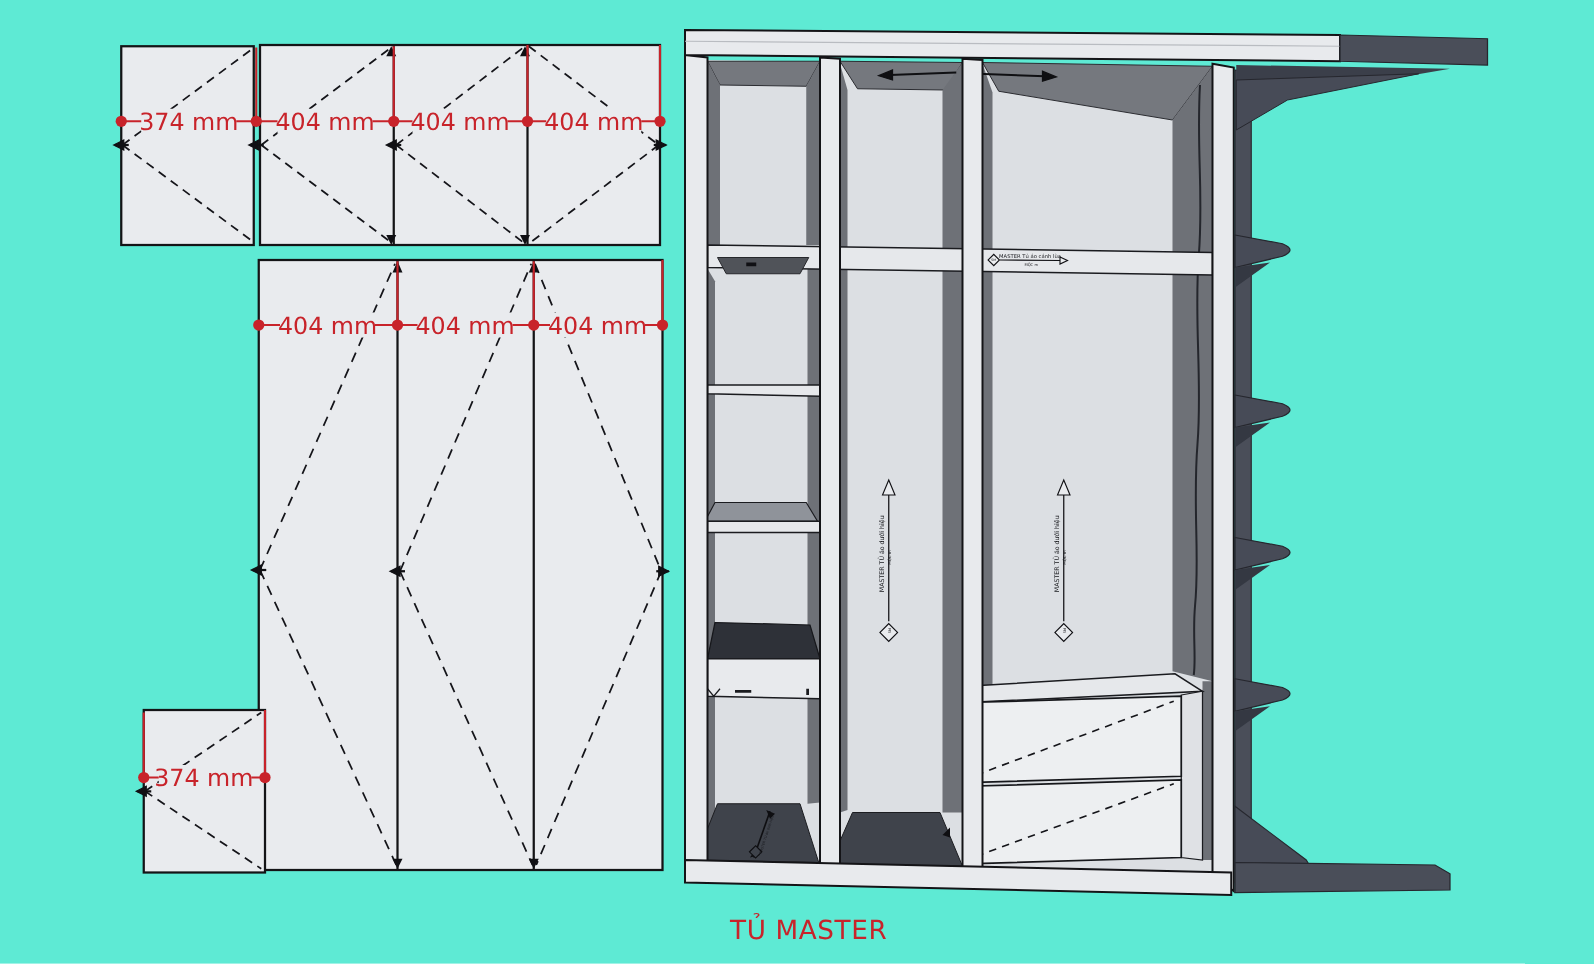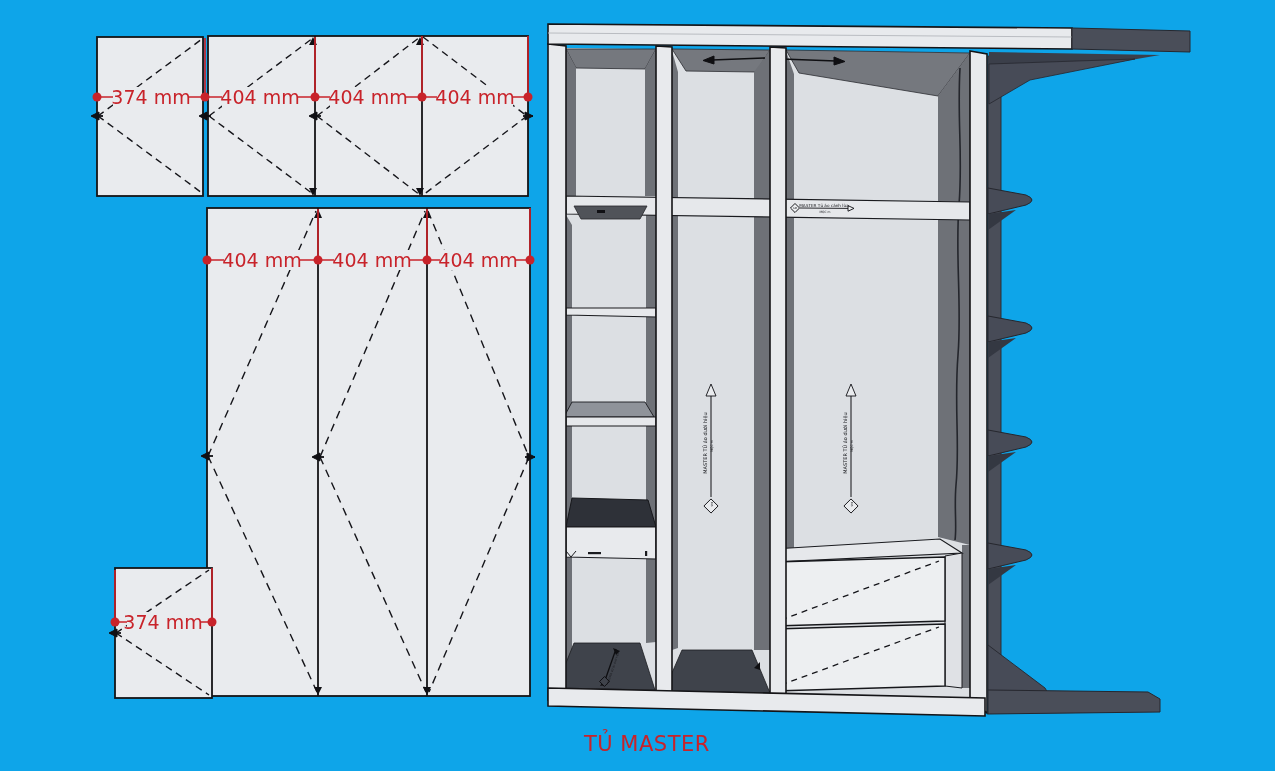--- a/index.html
+++ b/index.html
@@ -1,16 +1,16 @@
 <!DOCTYPE html>
 <html><head>
 <meta charset="utf-8">
 <style>
   html,body{margin:0;padding:0;background:#ffffff;}
-  .stage{position:relative;width:1275px;height:771px;background:#0ea5e9;overflow:hidden;
+  .stage{position:relative;width:1275px;height:771px;background:#5eead4;overflow:hidden;
          font-family:"DejaVu Sans","Liberation Sans",sans-serif;}
   svg{position:absolute;left:0;top:0;}
   svg text{font-family:"DejaVu Sans","Liberation Sans",sans-serif;}
   .dim-text{font-size:19px;fill:#c8232a;}
   .title-text{font-size:21px;fill:#c8232a;letter-spacing:.5px;}
   .tiny{fill:#17181c;}
 </style>
 </head>
 <body>
 

